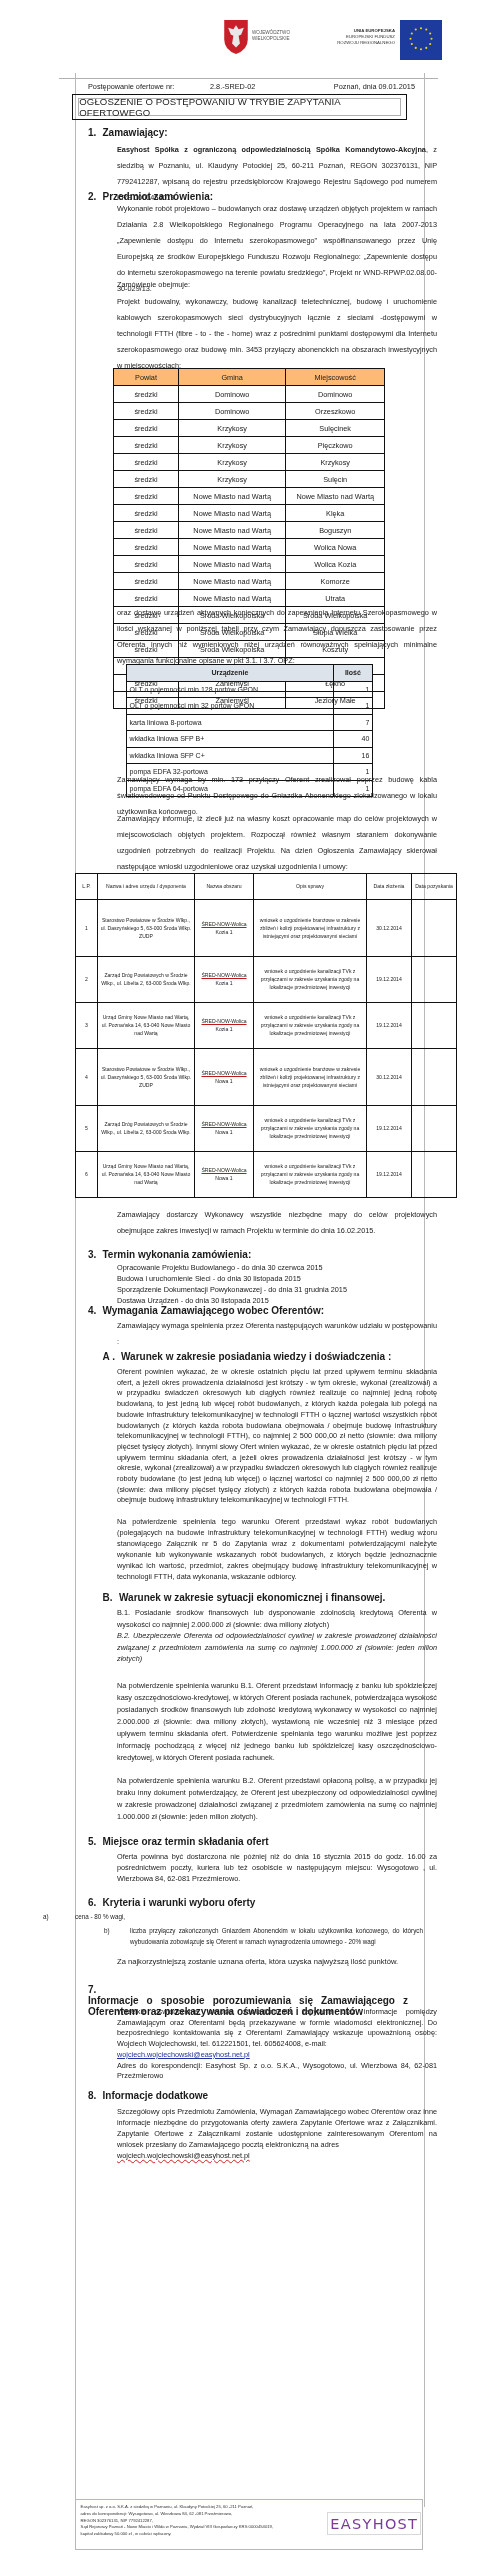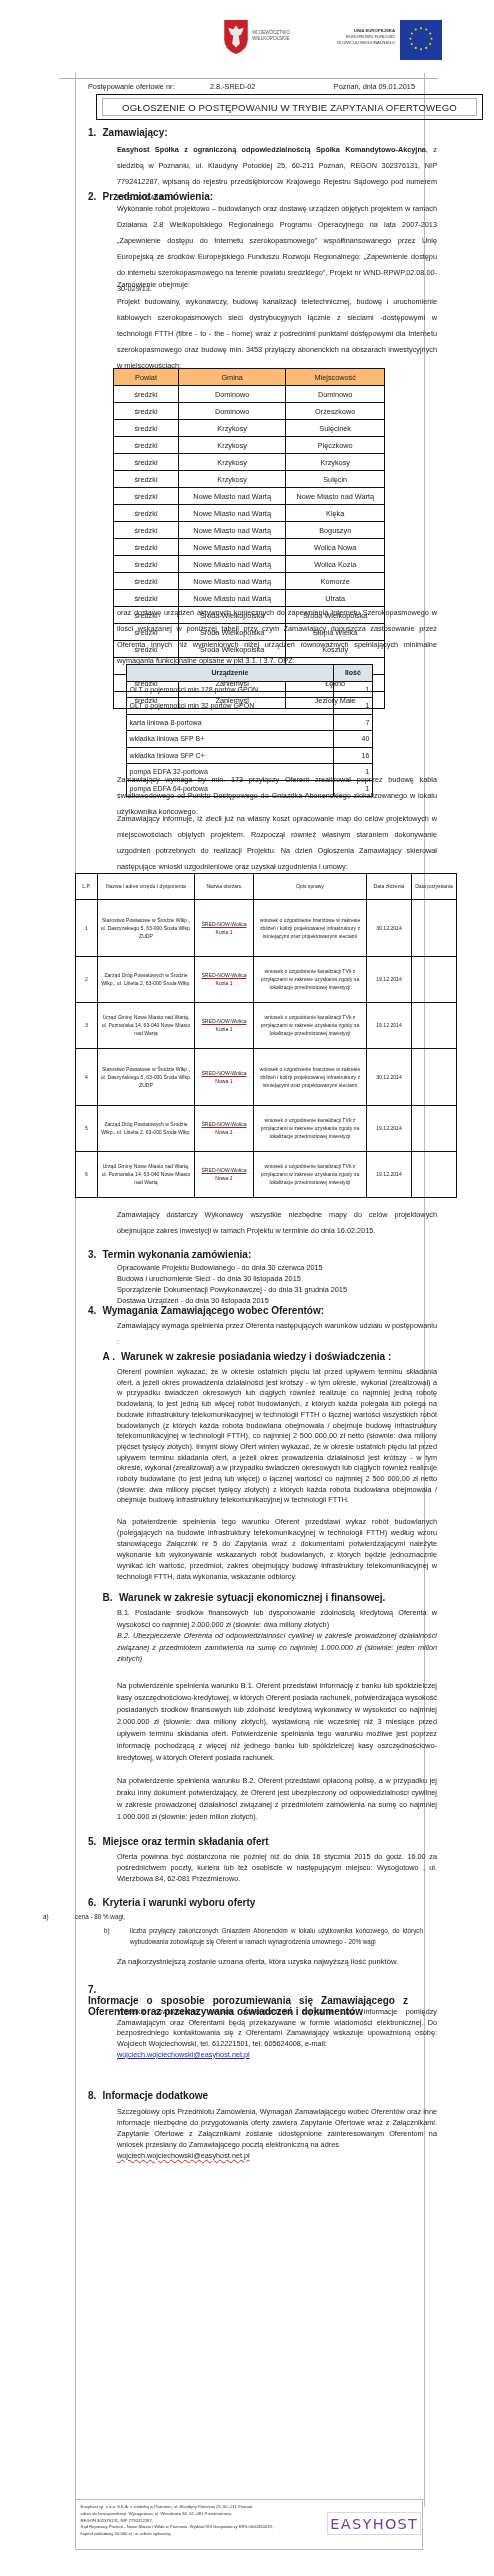--- a/index.html
+++ b/index.html
@@ -14,21 +14,21 @@
   .logo-wlkp .shield { position: absolute; left: 0; top: 0; width: 24px; height: 34px; }
   .logo-wlkp .wlkp-text { position: absolute; left: 28px; top: 10px; font-size: 4.6px; line-height: 6px; color: #555; }
   .logo-eu { position: absolute; left: 261px; top: 20px; width: 122px; height: 43px; }
   .logo-eu .eu-text { position: absolute; right: 47px; top: 8px; text-align: right; font-size: 4.3px; line-height: 6px; color: #333; }
   .logo-eu .eu-text b { font-size: 4.3px; }
   .logo-eu .eu-flag { position: absolute; right: 0; top: 0; width: 42px; height: 40px; background: #1c3b9c; }
   .ref-line { position: absolute; top: 82px; left: 88px; width: 327px; font-size: 7.3px; color: #1a1a1a; }
   .ref-line .ref-label { position: absolute; left: 0; }
   .ref-line .ref-no { position: absolute; left: 122px; }
   .ref-line .ref-date { position: absolute; right: 0; }
-  .title-box { position: absolute; left: 96px; top: 94px; width: 387px; height: 26px; border: 0.7px solid #111; box-sizing: border-box; }
+  .title-box { position: absolute; left: 72px; top: 94px; width: 335px; height: 26px; border: 0.7px solid #111; box-sizing: border-box; }
   .title-box .inner { position: absolute; left: 5.3px; top: 3.3px; right: 5.3px; bottom: 3.3px; border: 0.7px solid #b0b0b0; display: flex; align-items: center; justify-content: center; font-size: 9.6px; letter-spacing: 0.1px; color: #222; }
   .content { position: absolute; left: 88px; top: 0; width: 334px; }
   .section-head { position: absolute; left: 0; font-size: 10px; font-weight: bold; color: #1a1a1a; }
   .section-head .num { display: inline-block; width: 14.5px; }
   .para { position: absolute; left: 1px; width: 320px; font-size: 7.3px; line-height: 16px; text-align: justify; color: #222; margin-left: 28px; }
   .para.tight { line-height: 14px; }
   .underline-red { text-decoration: underline wavy #d02020; text-decoration-thickness: 0.7px; }
   .b { font-weight: bold; }
   table { border-collapse: collapse; }
   .t-places { position: absolute; left: 113px; top: 368px; width: 272px; font-size: 7.3px; }
@@ -410,20 +410,21 @@
 
 <div class="content">
   <div class="para" style="top:1957px; font-size:7.6px; line-height:10.6px;">Za najkorzystniejszą zostanie uznana oferta, która uzyska najwyższą ilość punktów.</div>
 
   <div class="section-head" style="top:1984px; width:334px; line-height:11.2px;">
     <span class="num" style="vertical-align:top;">7.</span><span style="display:inline-block;width:320px;text-align:justify;">Informacje o sposobie porozumiewania się Zamawiającego z Oferentem oraz przekazywania oświadczeń i dokumentów</span>
   </div>
   <div class="para" style="top:2007px; line-height:10.7px;">
     <span>Wszelkie oświadczenia, wnioski, zawiadomienia, zapytania oraz informacje pomiędzy Zamawiającym oraz Oferentami będą przekazywane w formie wiadomości elektronicznej. Do bezpośredniego kontaktowania się z Oferentami Zamawiający wskazuje upoważnioną osobę: Wojciech Wojciechowski, tel. 612221501, tel. 605624008, e-mail:</span>
     <div><a class="link">wojciech.wojciechowski@easyhost.net.pl</a></div>
+    <div>Adres do korespondencji: Easyhost Sp. z o.o. S.K.A., Wysogotowo, ul. Wierzbowa 84, 62-081 Przeźmierowo</div>
   </div>
 
   <div class="section-head" style="top:2090px;">
     <span class="num">8.</span><span>Informacje dodatkowe</span>
   </div>
   <div class="para" style="top:2106px; line-height:11px;">
     <span>Szczegółowy opis Przedmiotu Zamówienia, Wymagań Zamawiającego wobec Oferentów oraz inne informacje niezbędne do przygotowania oferty zawiera Zapytanie Ofertowe wraz z Załącznikami. Zapytanie Ofertowe z Załącznikami zostanie udostępnione zainteresowanym Oferentom na wniosek przesłany do Zamawiającego pocztą elektroniczną na adres</span>
     <div><a class="underline-red" style="color:#222;">wojciech.wojciechowski@easyhost.net.pl</a></div>
   </div>
 </div>

